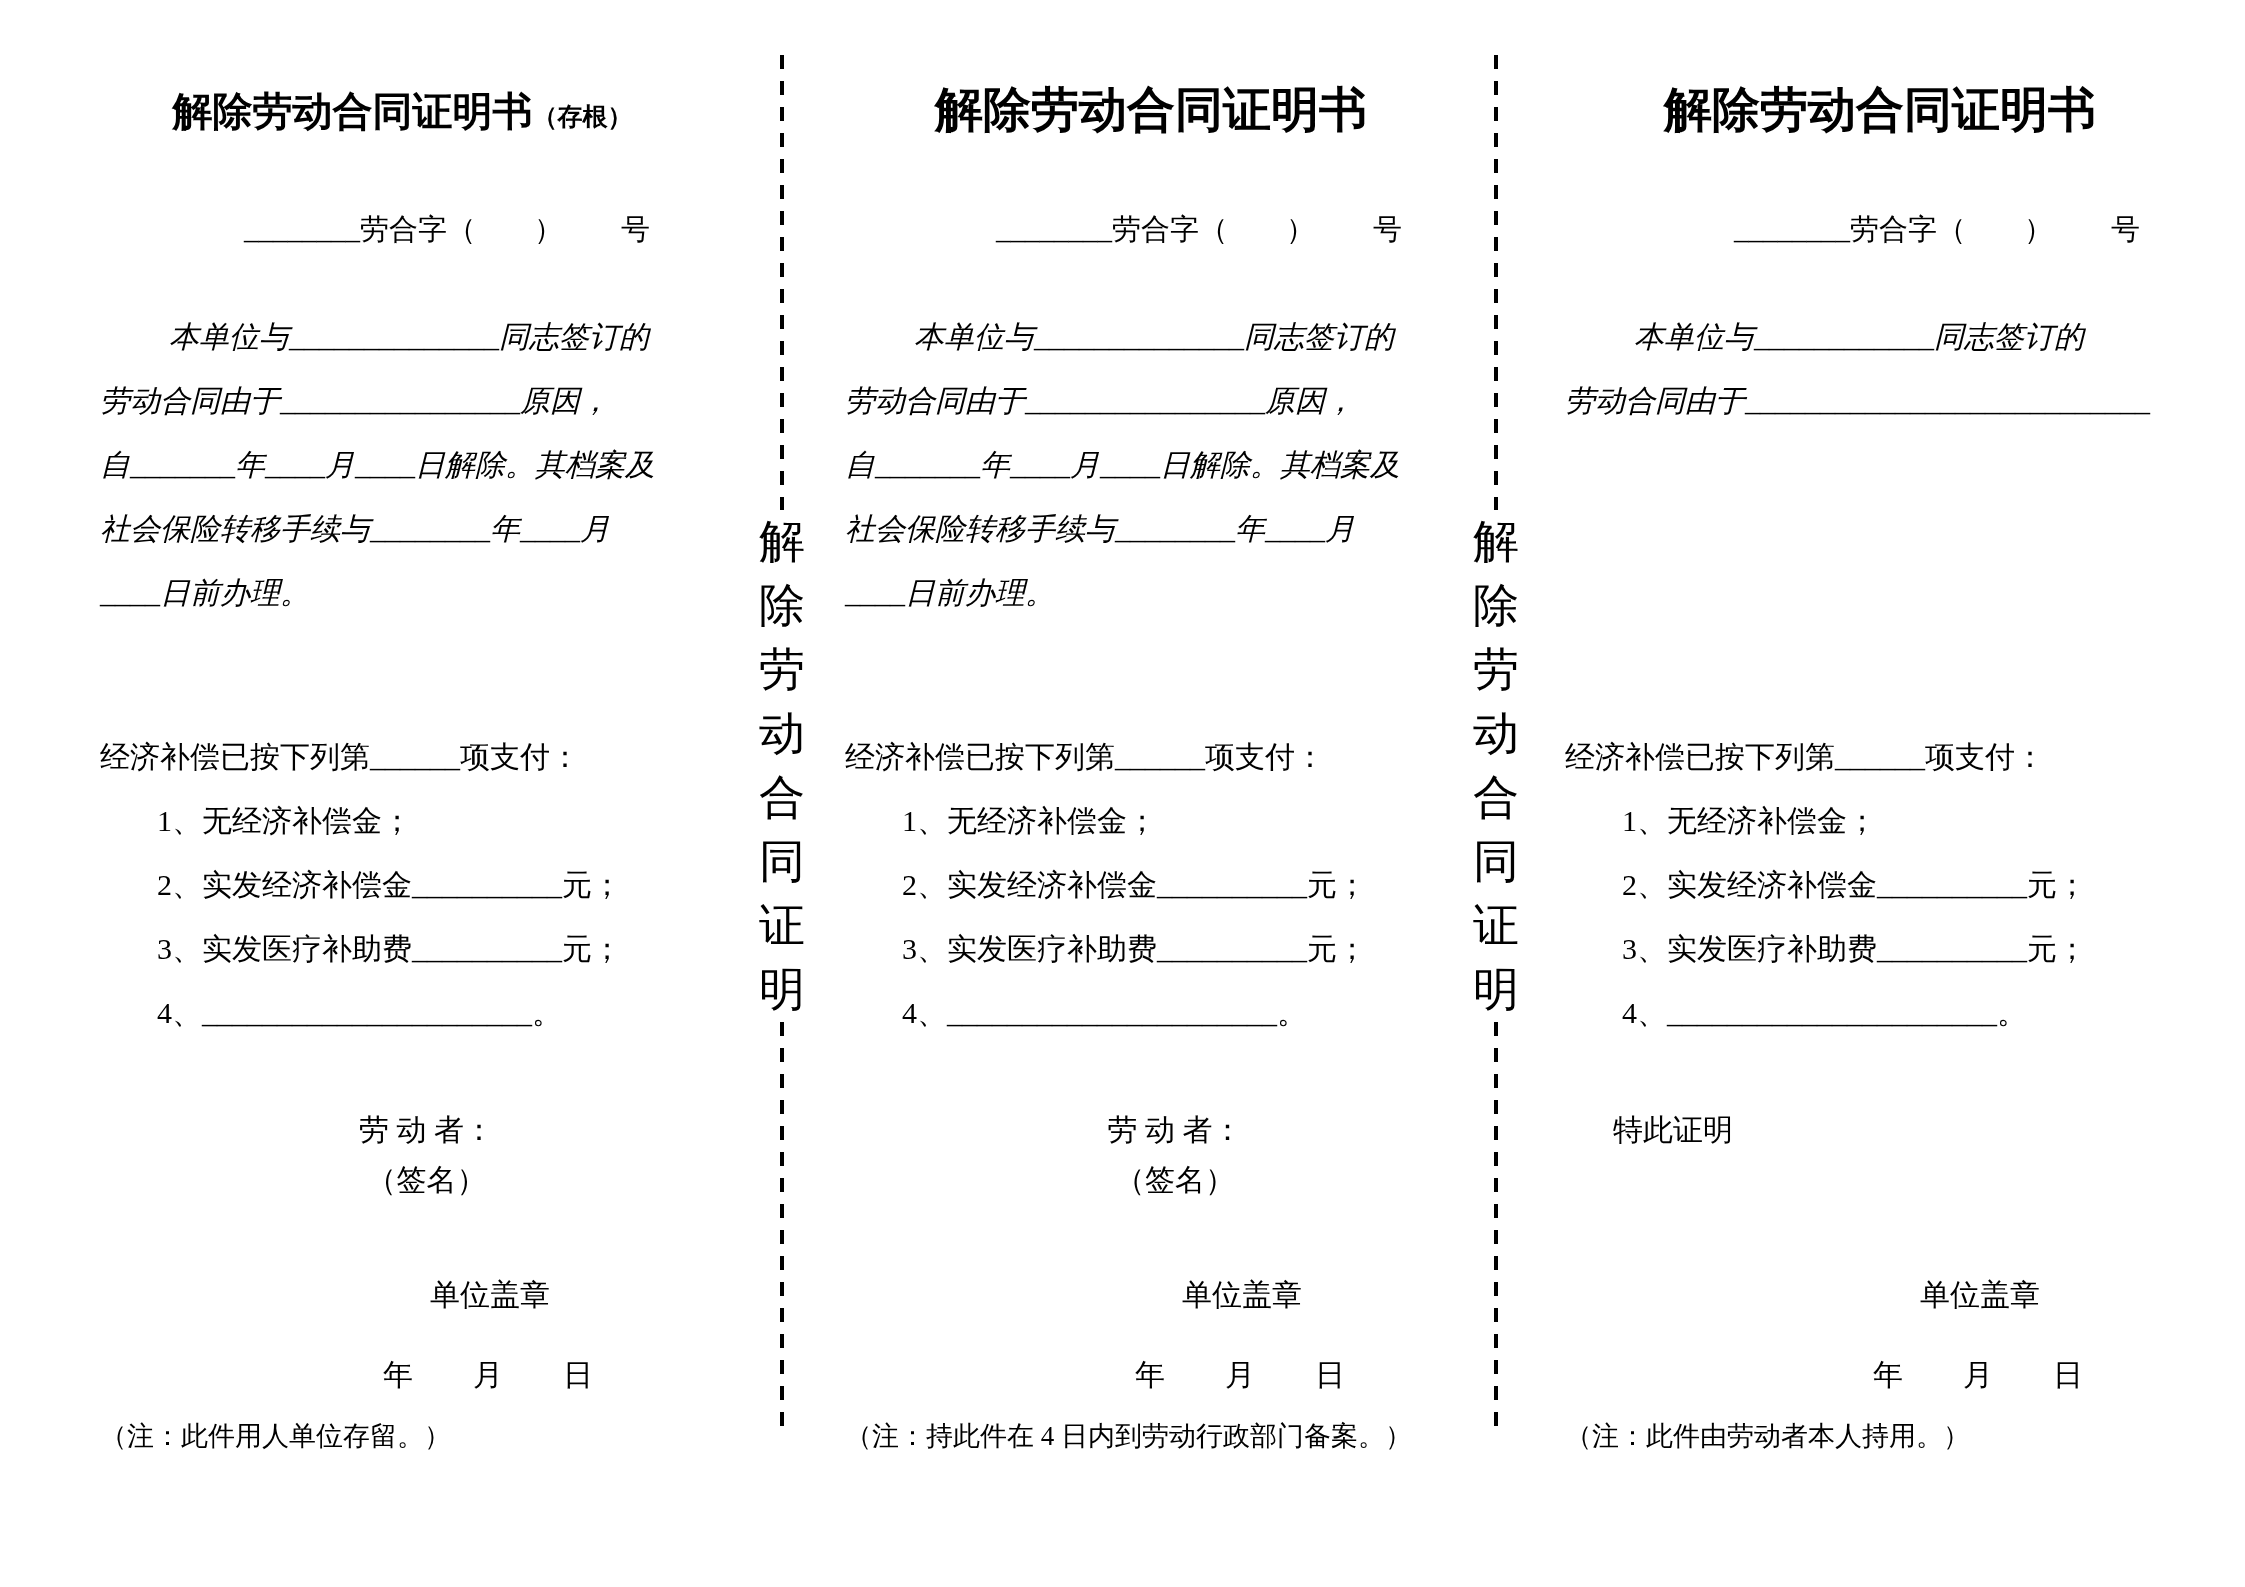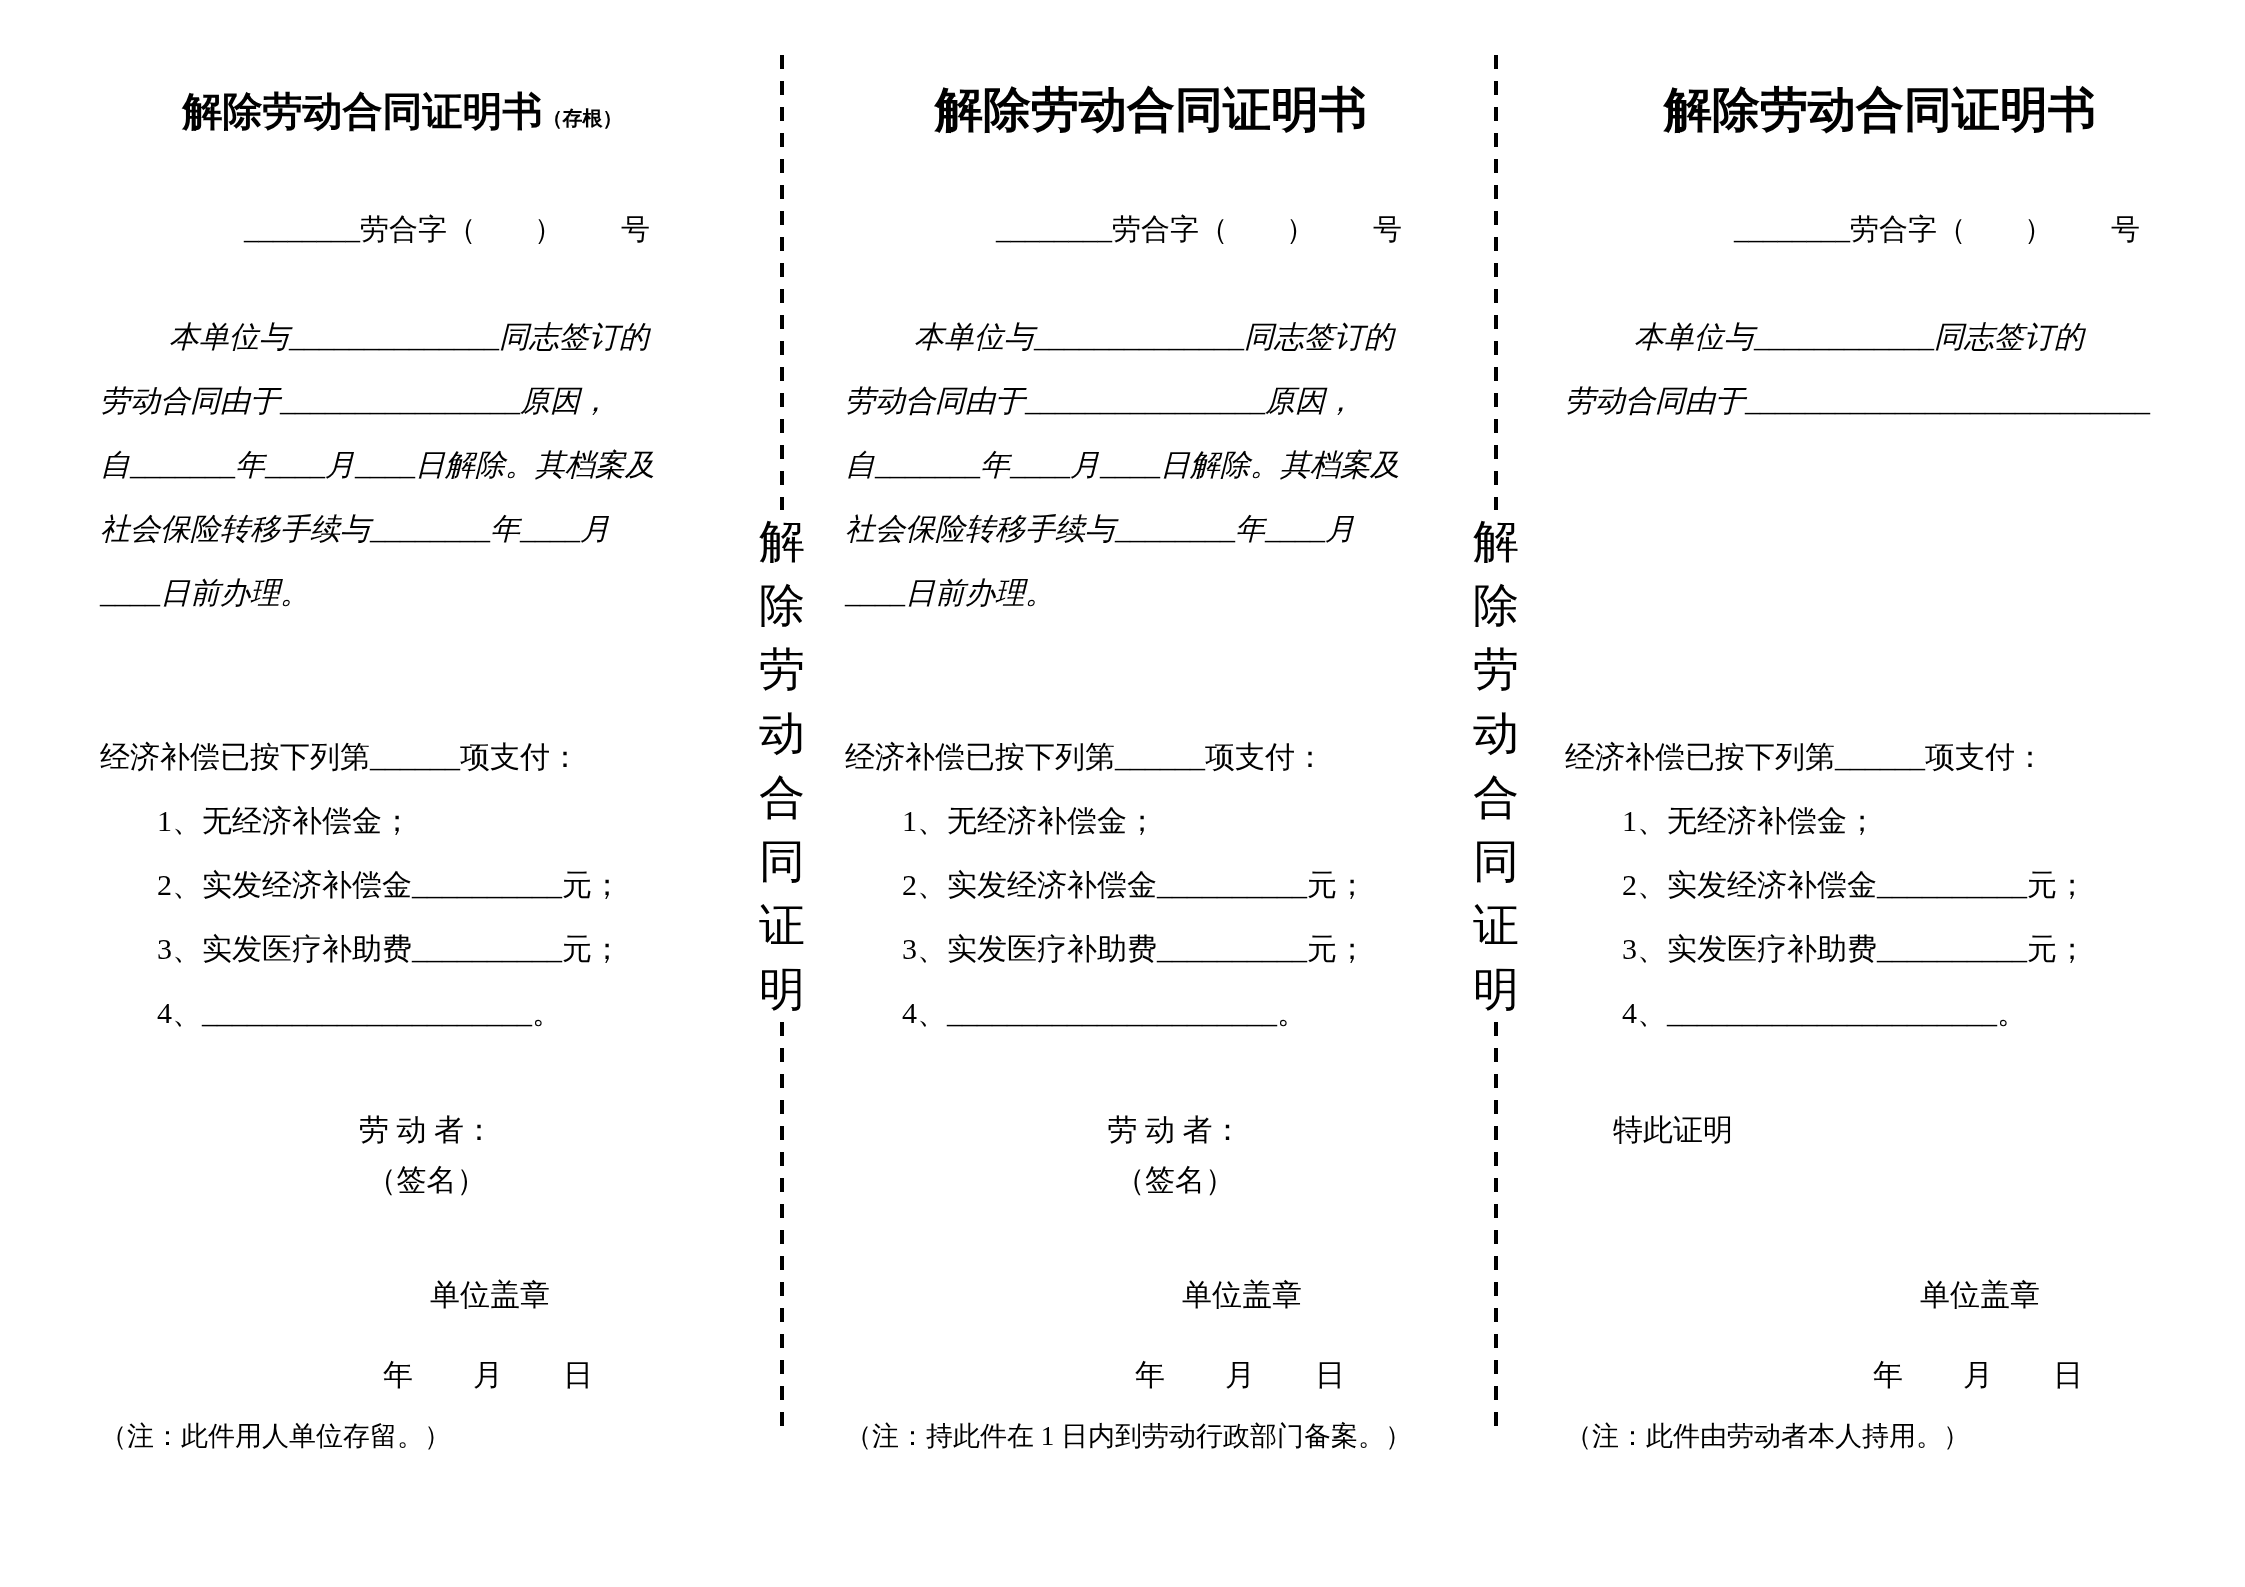--- a/index.html
+++ b/index.html
@@ -14,21 +14,21 @@
   }
   .col { position: absolute; top: 60px; }
   #col1 { left: 100px; width: 605px; }
   #col2 { left: 845px; width: 612px; }
   #col3 { left: 1565px; width: 630px; }
 
   .col > div { position: absolute; left: 0; right: 0; }
 
   .title { top: 24px; text-align: center; font-weight: bold; font-size: 40px; white-space: nowrap; }
   #col2 .title, #col3 .title { top: 18px; font-size: 48px; }
-  .title .suffix { font-size: 20px; }
+  .title .suffix { font-size: 25px; }
 
   .ref { top: 150px; text-align: right; padding-right: 55px; font-size: 29px; white-space: nowrap; }
 
   .para { top: 245px; font-size: 30px; line-height: 64px; font-style: italic; }
   .para .line { white-space: nowrap; }
   .para .line.first { text-indent: 2.3em; }
 
   .comp { top: 665px; font-size: 30px; line-height: 64px; }
   .comp .line { white-space: nowrap; }
   .comp .line.item { padding-left: 1.9em; }
@@ -120,21 +120,21 @@
       <div class="line item">2、实发经济补偿金__________元；</div>
       <div class="line item">3、实发医疗补助费__________元；</div>
       <div class="line item">4、______________________。</div>
     </div>
     <div class="worker">
       <div>劳 动 者：</div>
       <div>（签名）</div>
     </div>
     <div class="seal">单位盖章</div>
     <div class="date">年　　月　　日</div>
-    <div class="note">（注：持此件在 1 日内到劳动行政部门备案。）</div>
+    <div class="note">（注：持此件在 4 日内到劳动行政部门备案。）</div>
   </div>
 
   <div class="divider" id="divider2">
     <div class="dash top"></div>
     <div class="vtitle">
       <div>解</div>
       <div>除</div>
       <div>劳</div>
       <div>动</div>
       <div>合</div>

